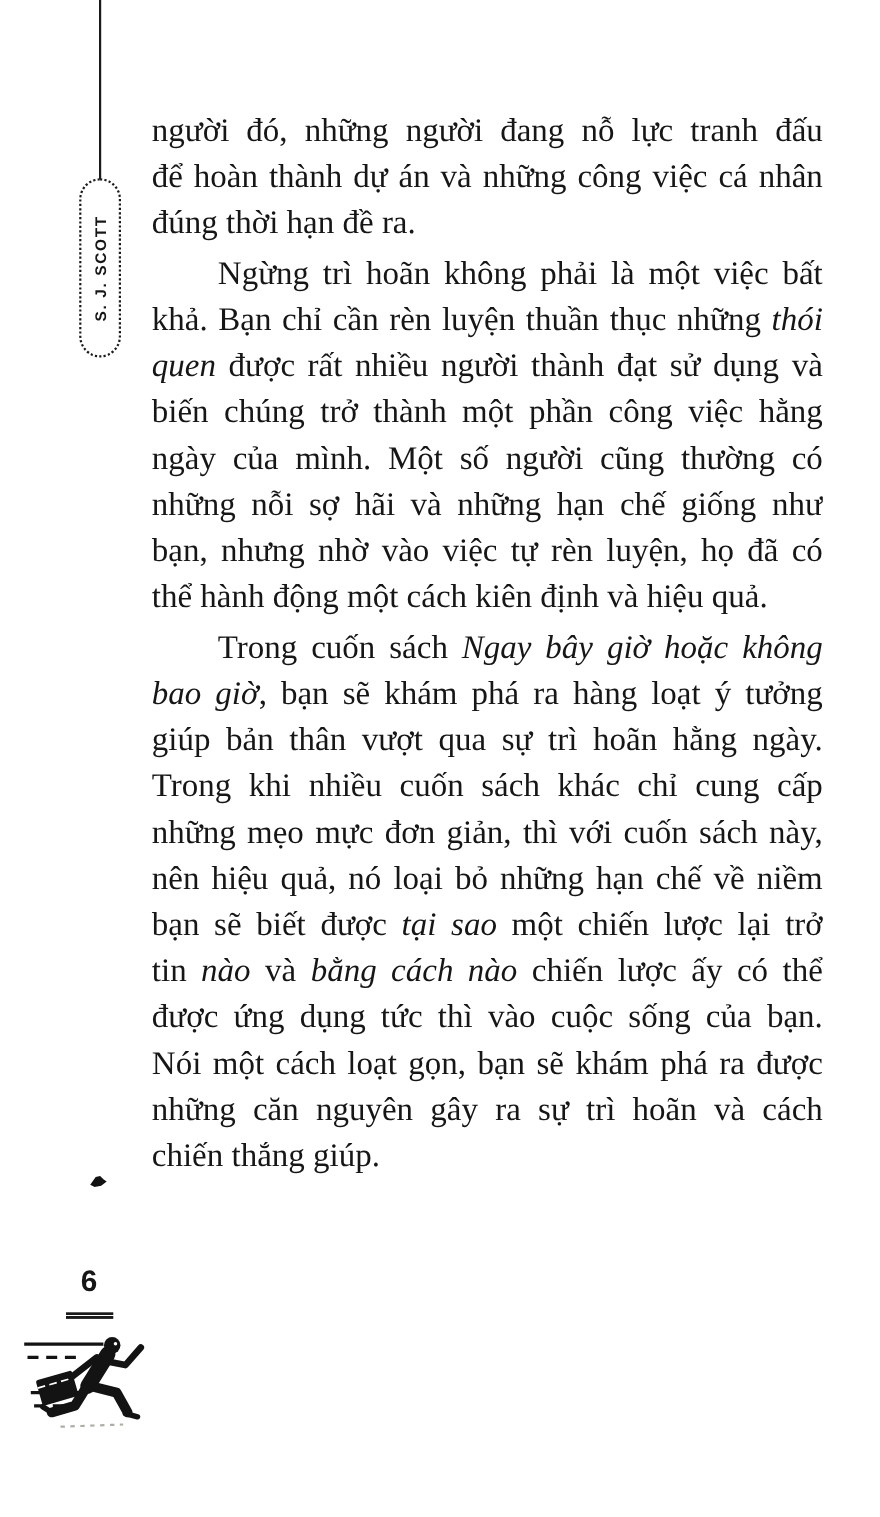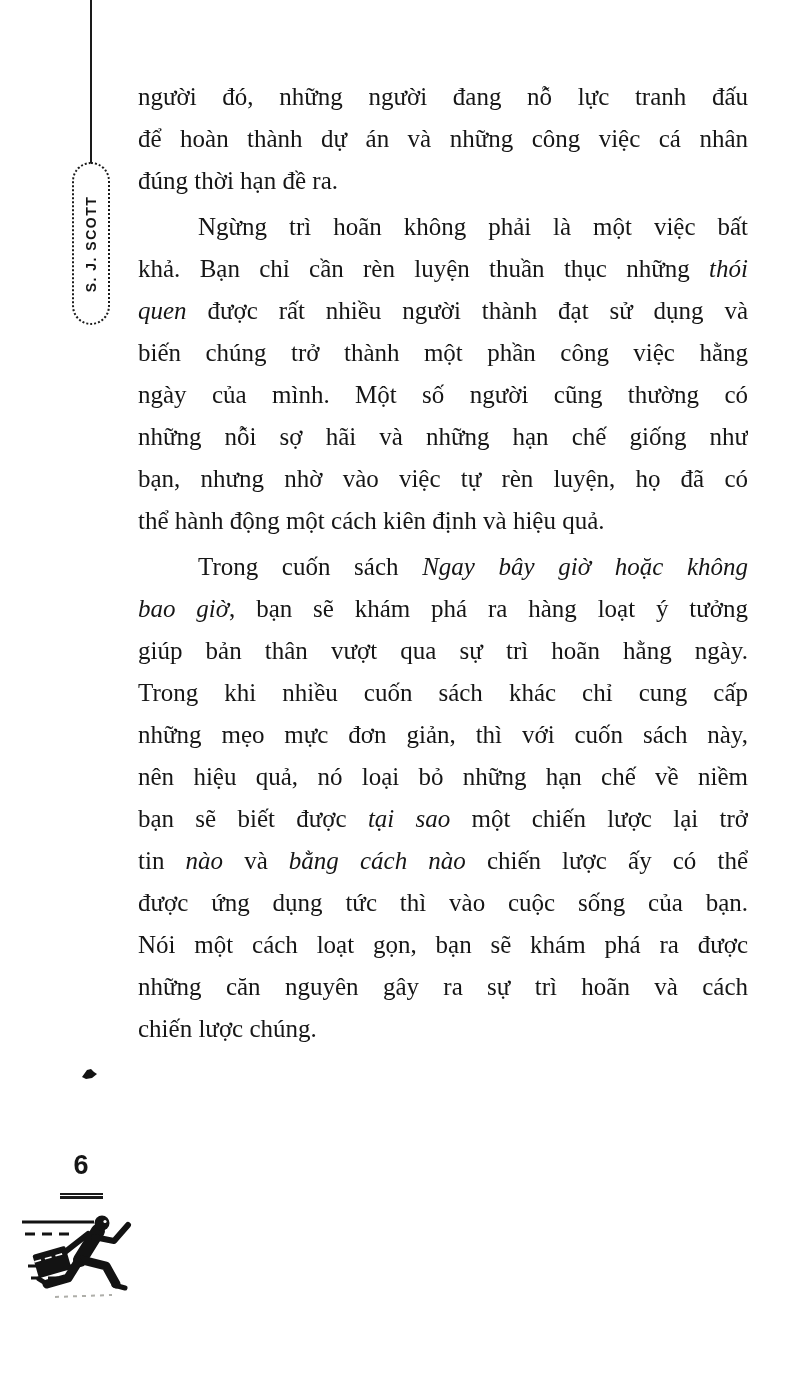--- a/index.html
+++ b/index.html
@@ -23,22 +23,22 @@
     display:flex; align-items:center; justify-content:center;
   }
   .author-capsule .label {
     transform:rotate(-90deg);
     white-space:nowrap;
     font-family:"Liberation Sans",sans-serif;
     font-weight:bold; font-size:14px; letter-spacing:1.5px;
     color:#161616;
   }
   .body-text {
-    position:absolute; left:138px; top:76px; width:610px;
-    font-size:25px;
+    position:absolute; left:138px; top:98px; width:610px;
+    font-size:30px;
   }
   .para { margin-top:4px; }
   .para:first-child { margin-top:0; }
   .line {
     height:42px; line-height:42px;
     text-align:justify; text-align-last:justify;
     white-space:normal; overflow:hidden;
   }
   .line.para-end { text-align-last:left; }
   .line.indented { text-indent:60px; }
@@ -87,21 +87,21 @@
       <div class="line"><i>bao giờ</i><span>, bạn sẽ khám phá ra hàng loạt ý tưởng</span></div>
       <div class="line"><span>giúp bản thân vượt qua sự trì hoãn hằng ngày.</span></div>
       <div class="line"><span>Trong khi nhiều cuốn sách khác chỉ cung cấp</span></div>
       <div class="line"><span>những mẹo mực đơn giản, thì với cuốn sách này,</span></div>
       <div class="line"><span>nên hiệu quả, nó loại bỏ những hạn chế về niềm</span></div>
       <div class="line"><span>bạn sẽ biết được </span><i>tại sao</i><span> một chiến lược lại trở</span></div>
       <div class="line"><span>tin </span><i>nào</i><span> và </span><i>bằng cách nào</i><span> chiến lược ấy có thể</span></div>
       <div class="line"><span>được ứng dụng tức thì vào cuộc sống của bạn.</span></div>
       <div class="line"><span>Nói một cách loạt gọn, bạn sẽ khám phá ra được</span></div>
       <div class="line"><span>những căn nguyên gây ra sự trì hoãn và cách</span></div>
-      <div class="line para-end"><span>chiến lược chúng.</span></div>
+      <div class="line para-end"><span>chiến thắng giúp.</span></div>
     </div>
   </div>
 
 <svg class="ink-smudge" width="24" height="18" viewBox="0 0 24 18">
   <path d="M4,11 L9,4 L13,3 L16,6 L19,8 L14,12 L8,13 Z" fill="#131313"></path>
 </svg>
 
 <div class="page-number">6</div>
 <div class="page-rule"></div>
 

